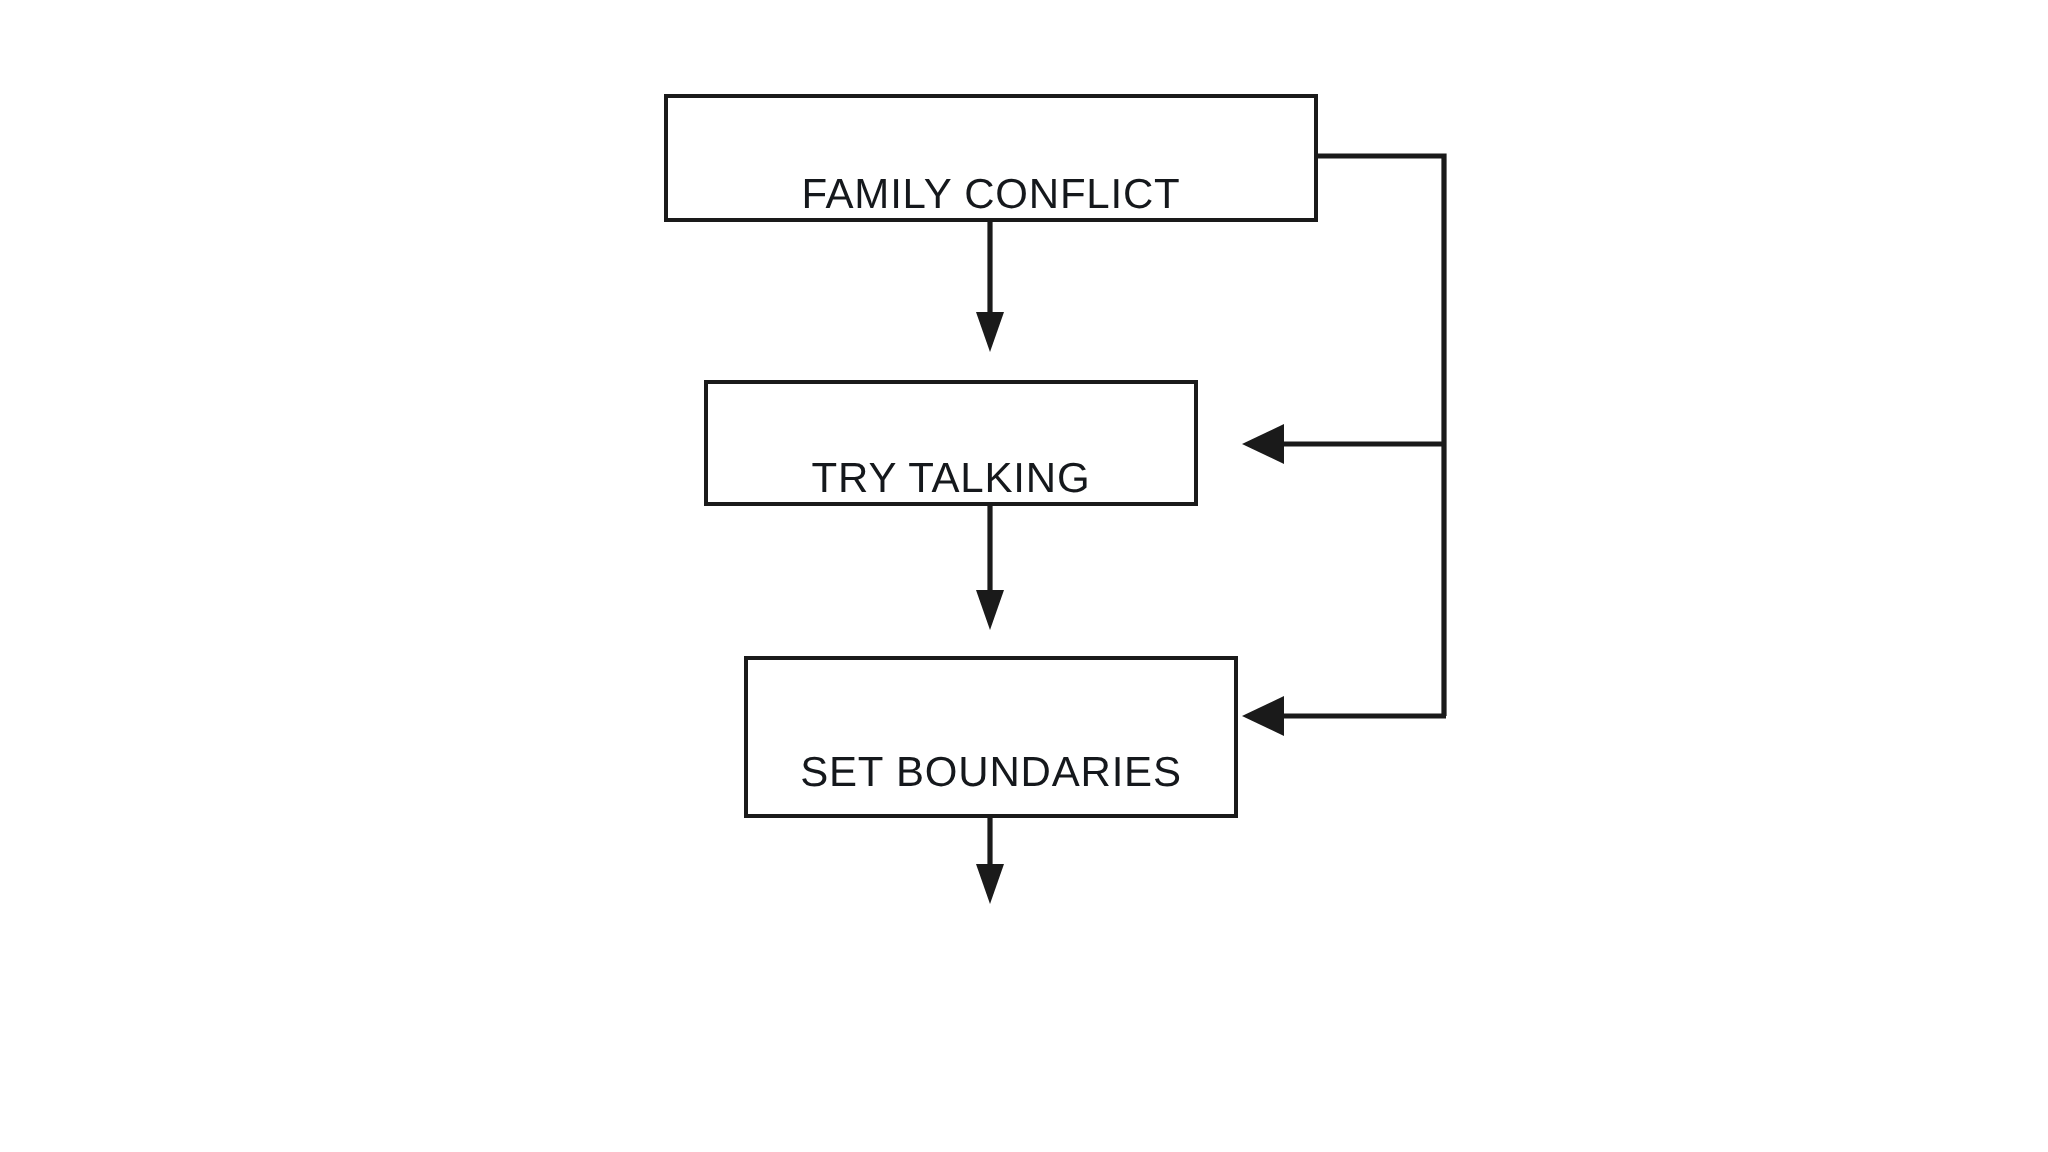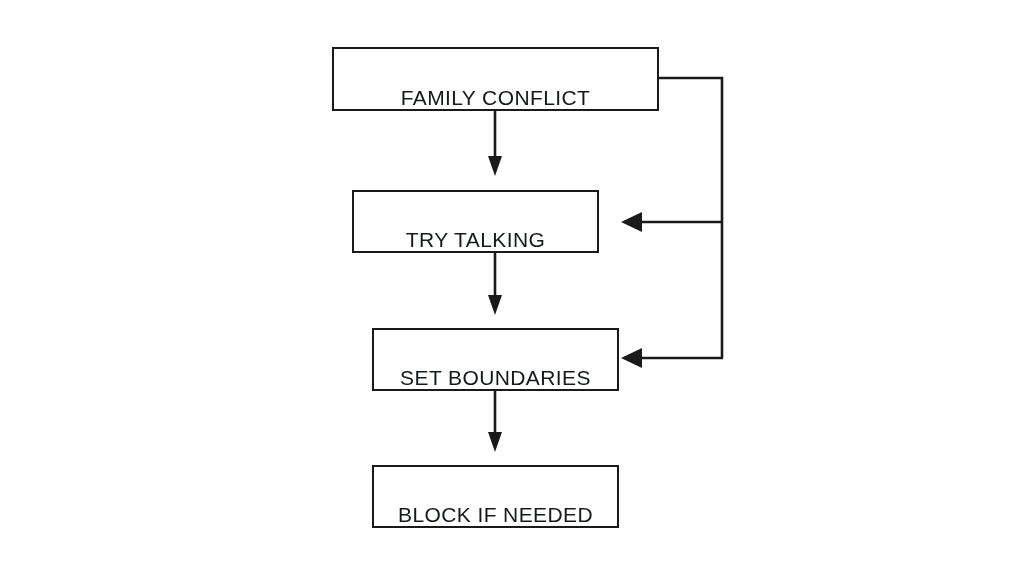--- a/index.html
+++ b/index.html
@@ -93,21 +93,18 @@
   </svg>
 
   <div class="node" style="left:332px; top:47px; width:327px; height:64px;">
     <span class="node-label">FAMILY CONFLICT</span>
   </div>
 
   <div class="node" style="left:352px; top:190px; width:247px; height:63px;">
     <span class="node-label">TRY TALKING</span>
   </div>
 
-  <div class="node" style="left:372px; top:328px; width:247px; height:63px;">
+  <div class="node" style="left:372px; top:328px; width:247px; height:81px;">
     <span class="node-label">SET BOUNDARIES</span>
   </div>
 
-  <div class="node" style="left:372px; top:465px; width:247px; height:63px;">
-    <span class="node-label">BLOCK IF NEEDED</span>
-  </div>
 
 </div>
 
 </body></html>

